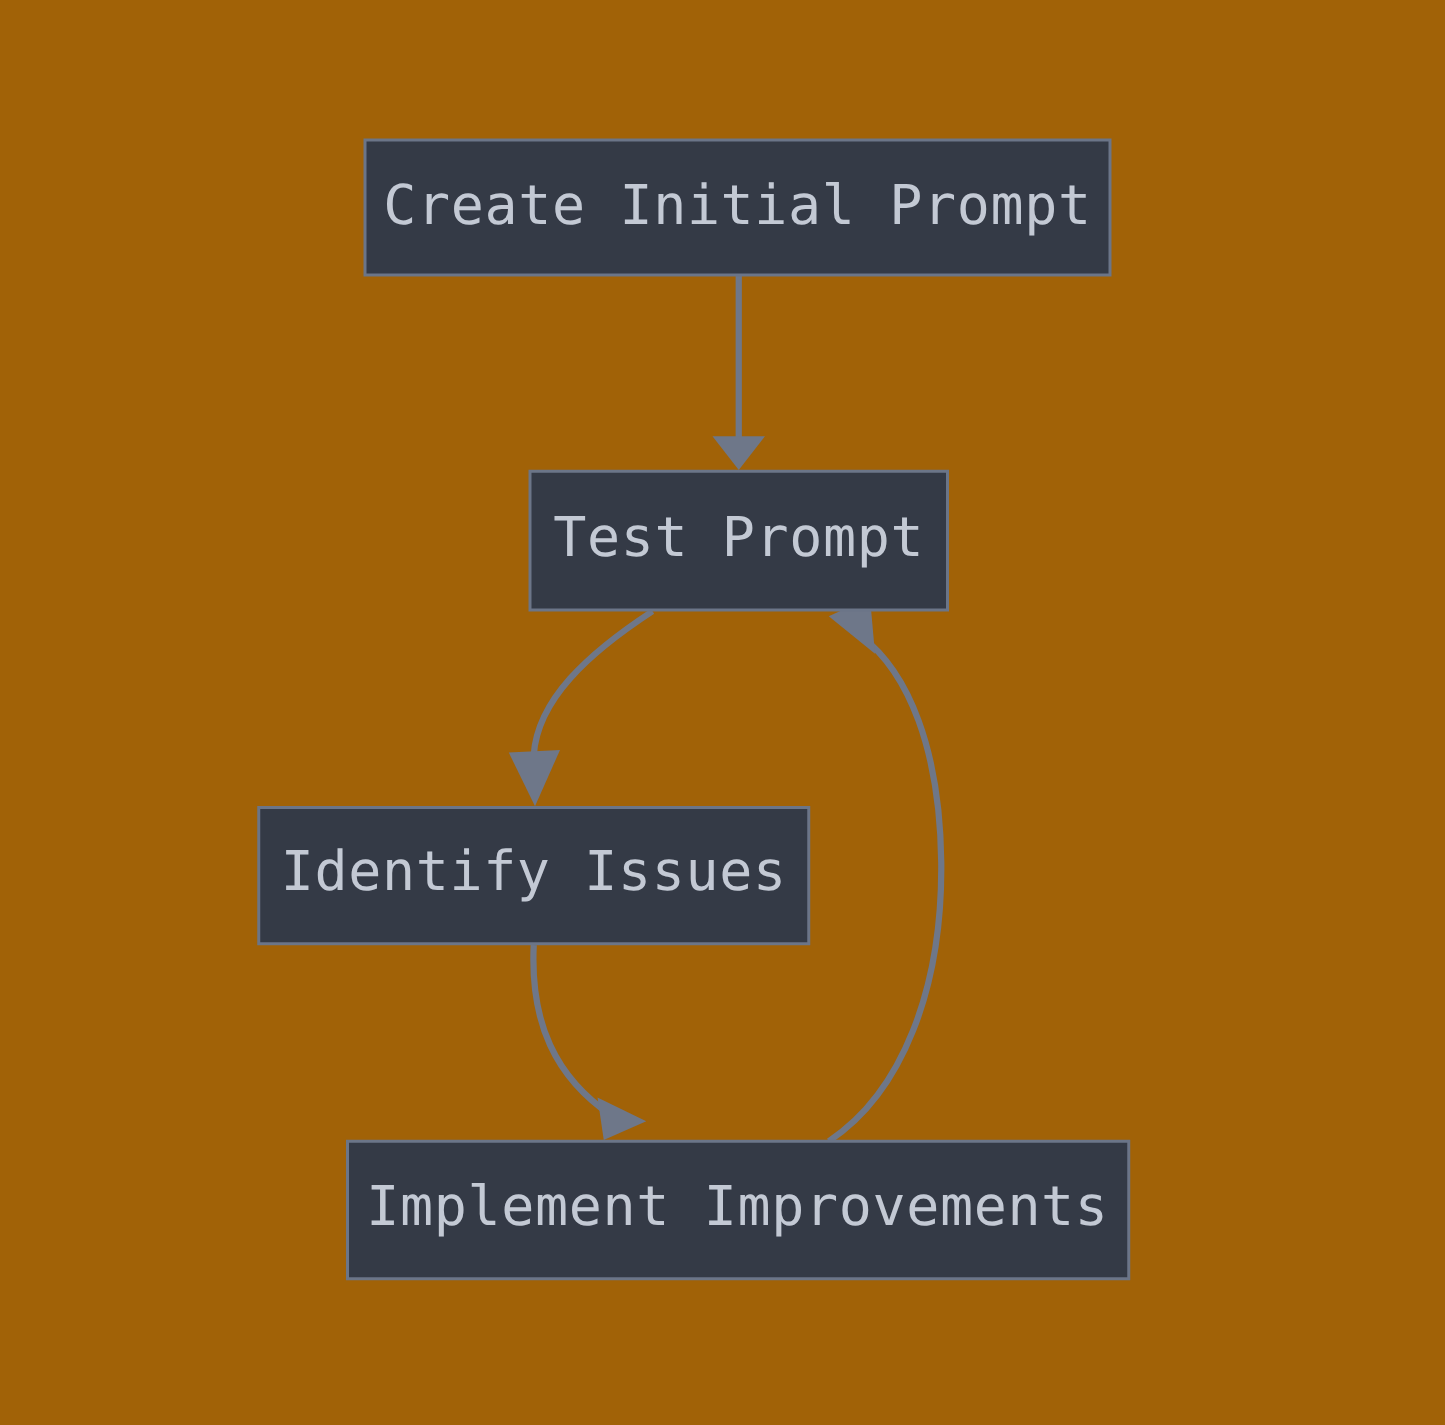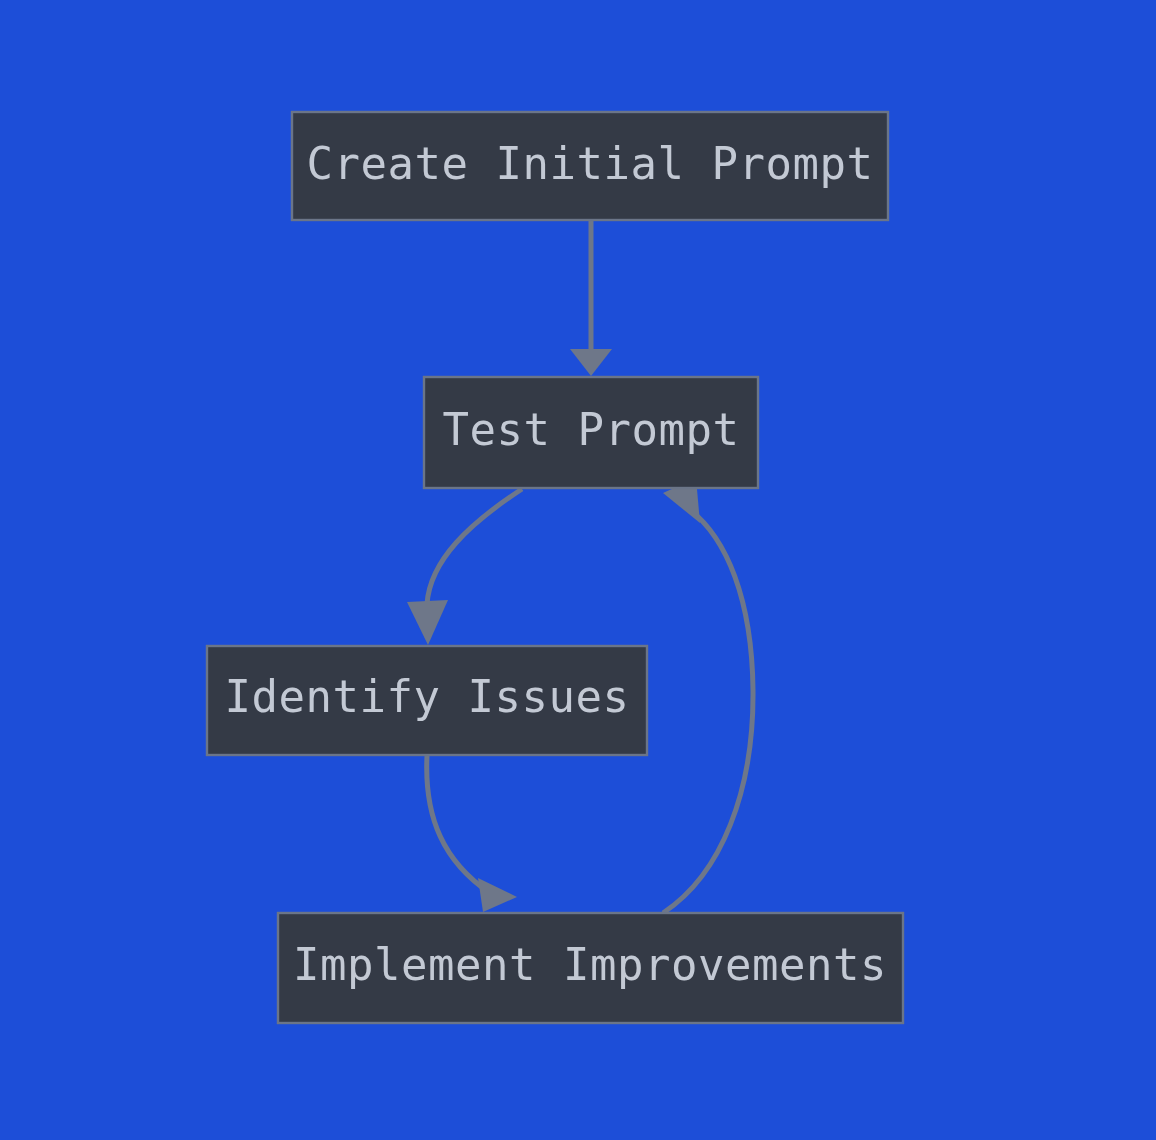--- a/index.html
+++ b/index.html
@@ -11,21 +11,21 @@
   body {
     width: 1156px;
     height: 1140px;
     overflow: hidden;
     font-family: "DejaVu Sans Mono", "Liberation Mono", monospace;
   }
   #diagram-root {
     position: relative;
     width: 1156px;
     height: 1140px;
-    background: #1d4ed8;
+    background: #a16207;
   }
   #flow-svg {
     position: absolute;
     top: 0;
     left: 0;
     width: 1156px;
     height: 1140px;
     display: block;
   }
   .node-box {

